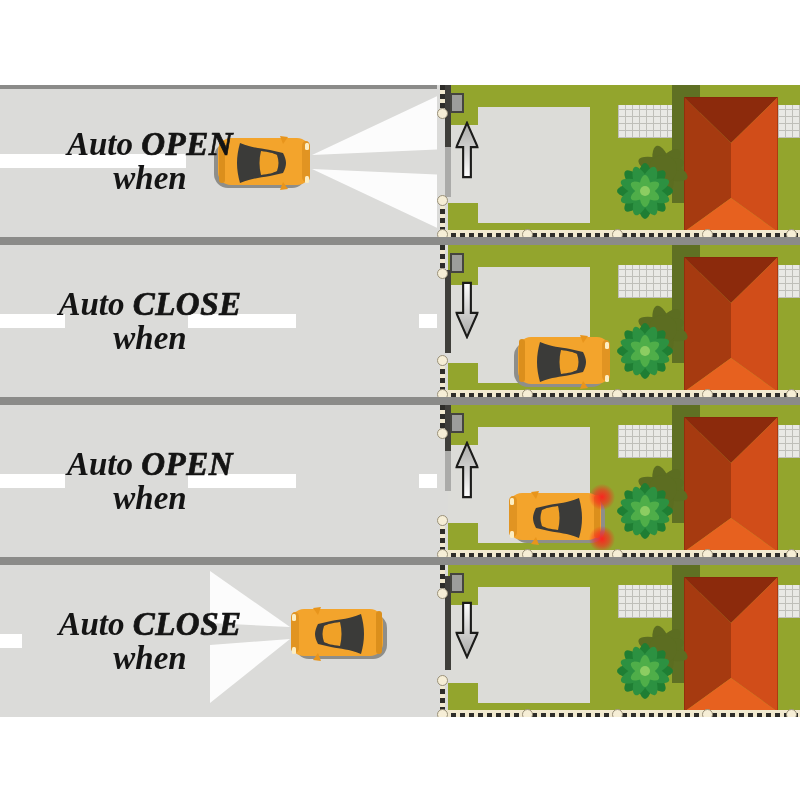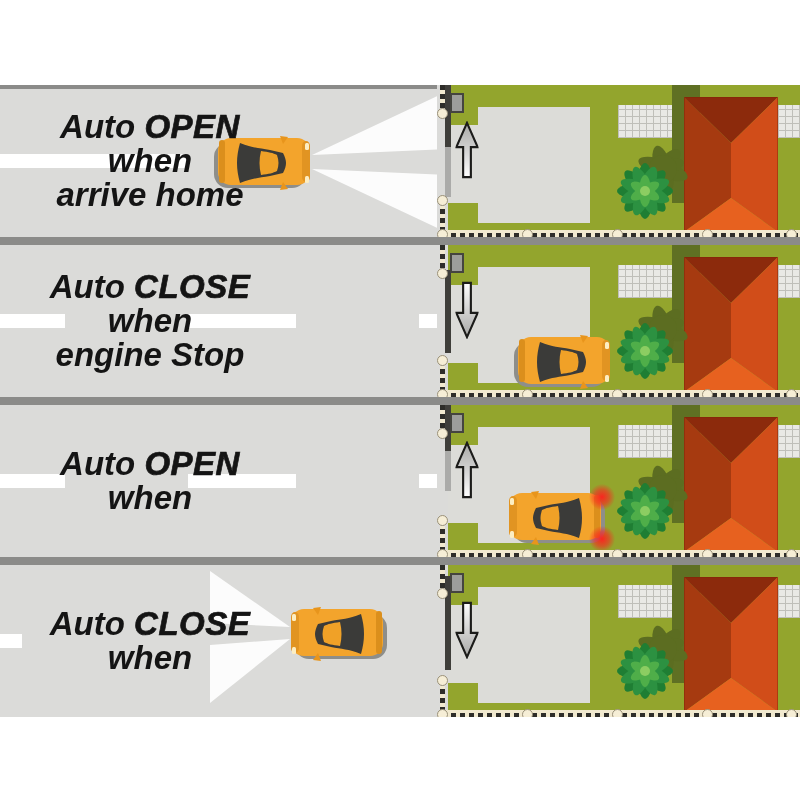--- a/index.html
+++ b/index.html
@@ -1,18 +1,18 @@
 <!DOCTYPE html>
 <html><head>
 <meta charset="utf-8">
 <style>
   html,body{margin:0;padding:0;background:#fff;}
   .canvas{position:relative;width:800px;height:800px;background:#ffffff;overflow:hidden;
           font-family:"Liberation Sans",sans-serif;}
-  .stage{position:absolute;top:85px;left:0;width:800px;}
+  .stage{position:absolute;top:85px;left:0;width:800px;font-family:Liberation Serif, serif;}
   .divider{height:8px;background:#8b8b89;}
   .panel{position:relative;height:152px;overflow:hidden;}
   .road{position:absolute;left:0;top:0;width:448px;height:100%;background:#dbdbd9;}
   .panel--first .road::before{content:"";position:absolute;left:0;top:0;width:437px;height:4px;background:#8b8b89;}
   .dash{position:absolute;top:69px;height:14px;background:#ffffff;}
   .caption{position:absolute;left:5px;top:50%;transform:translateY(-50%);width:290px;
            text-align:center;color:#141414;font-style:italic;font-weight:bold;
            font-size:33px;line-height:34px;white-space:nowrap;}
   .kw{-webkit-text-stroke:0.7px #141414;letter-spacing:0.5px;}
   .beams{position:absolute;top:0;opacity:0.93;}
@@ -131,21 +131,20 @@
         <polygon points="14,84 150,90 150,148" fill="#ffffff"></polygon>
       </svg>
       <div class="car" style="left:213px;top:51px;">
         <svg viewBox="0 0 100 54">
             <use href="#car-shape"></use>
           </svg>
       </div>
       <div class="caption">
         <div><span>Auto</span> <span class="kw">OPEN</span></div>
         <div>when</div>
-        <div>arrive home</div>
       </div>
       <div class="prop">
         <div class="prop-road"></div>
         <div class="lawn"></div>
         <div class="patio patio--l"></div>
         <div class="patio patio--r"></div>
         <div class="shade-band"></div>
         <div class="driveway"></div>
         <div class="drive-conn"></div>
         <div class="roof">
@@ -183,21 +182,20 @@
 
     <section class="panel">
       <div class="road">
         <div class="dash" style="left:0;width:65px;"></div>
         <div class="dash" style="left:188px;width:108px;"></div>
         <div class="dash" style="left:419px;width:29px;"></div>
       </div>
       <div class="caption">
         <div><span>Auto</span> <span class="kw">CLOSE</span></div>
         <div>when</div>
-        <div>engine Stop</div>
       </div>
       <div class="prop">
         <div class="prop-road"></div>
         <div class="lawn"></div>
         <div class="patio patio--l"></div>
         <div class="patio patio--r"></div>
         <div class="shade-band"></div>
         <div class="driveway"></div>
         <div class="drive-conn"></div>
         <div class="roof">

